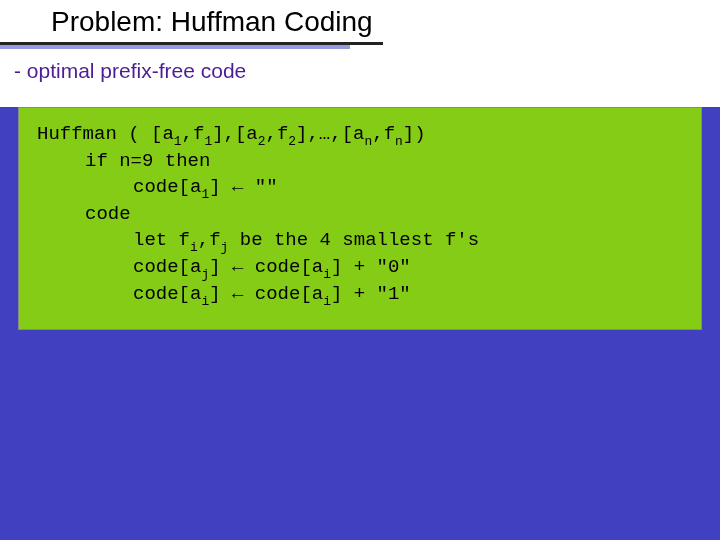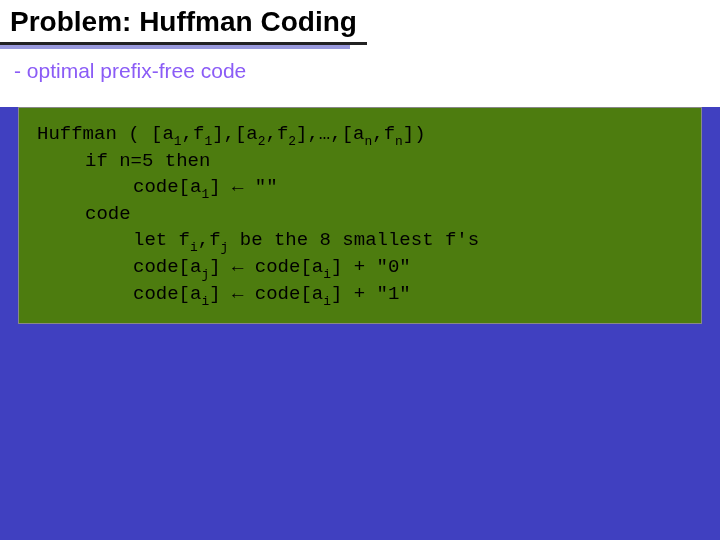--- a/index.html
+++ b/index.html
@@ -20,40 +20,41 @@
   }
   .title-shadow {
     height: 4px;
     background: #9999dd;
     width: 350px;
     margin-left: 0;
   }
   .title {
     font-family: 'Comic Sans MS', cursive, sans-serif;
     font-size: 28px;
-    font-weight: bold;
+    font-weight: normal;
     color: #000;
+    margin-left: 41px;
   }
   .subtitle-area {
     background: #ffffff;
     padding: 10px 14px 24px 14px;
     width: 100%;
   }
   .subtitle {
     font-family: 'Comic Sans MS', cursive, sans-serif;
     font-size: 21px;
-    color: #8b5cf6;
+    color: #4c1d95;
   }
   .top-white {
     background: #ffffff;
   }
   .code-box {
-    background: #4d7c0f;
+    background: #84cc16;
     margin: 0 18px 0 18px;
-    padding: 14px 16px 14px 18px;
+    padding: 14px 16px 20px 18px;
     border: 1px solid #888;
     font-family: 'Courier New', monospace;
     font-size: 19px;
     line-height: 1.35;
     color: #000;
   }
   .sub {
     font-size: 0.68em;
     vertical-align: sub;
     position: relative;
@@ -70,19 +71,19 @@
     <div class="title">Problem: Huffman Coding</div>
   </div>
   <div class="title-shadow"></div>
   <div class="subtitle-area">
     <div class="subtitle">- optimal prefix-free code</div>
   </div>
 </div>
 
 <div class="code-box">
   <div><span>Huffman ( [a</span><span class="sub">1</span><span>,f</span><span class="sub">1</span><span>],[a</span><span class="sub">2</span><span>,f</span><span class="sub">2</span><span>],…,[a</span><span class="sub">n</span><span>,f</span><span class="sub">n</span><span>])</span></div>
-  <div class="ind1">if n=5 then</div>
+  <div class="ind1">if n=9 then</div>
   <div class="ind2"><span>code[a</span><span class="sub">1</span><span>] ← ""</span></div>
   <div class="ind1">code</div>
-  <div class="ind2"><span>let f</span><span class="sub">i</span><span>,f</span><span class="sub">j</span><span> be the 8 smallest f's</span></div>
+  <div class="ind2"><span>let f</span><span class="sub">i</span><span>,f</span><span class="sub">j</span><span> be the 4 smallest f's</span></div>
   <div class="ind2"><span>code[a</span><span class="sub">j</span><span>] ← code[a</span><span class="sub">i</span><span>] + "0"</span></div>
   <div class="ind2"><span>code[a</span><span class="sub">i</span><span>] ← code[a</span><span class="sub">i</span><span>] + "1"</span></div>
 </div>
 
 </body></html>

